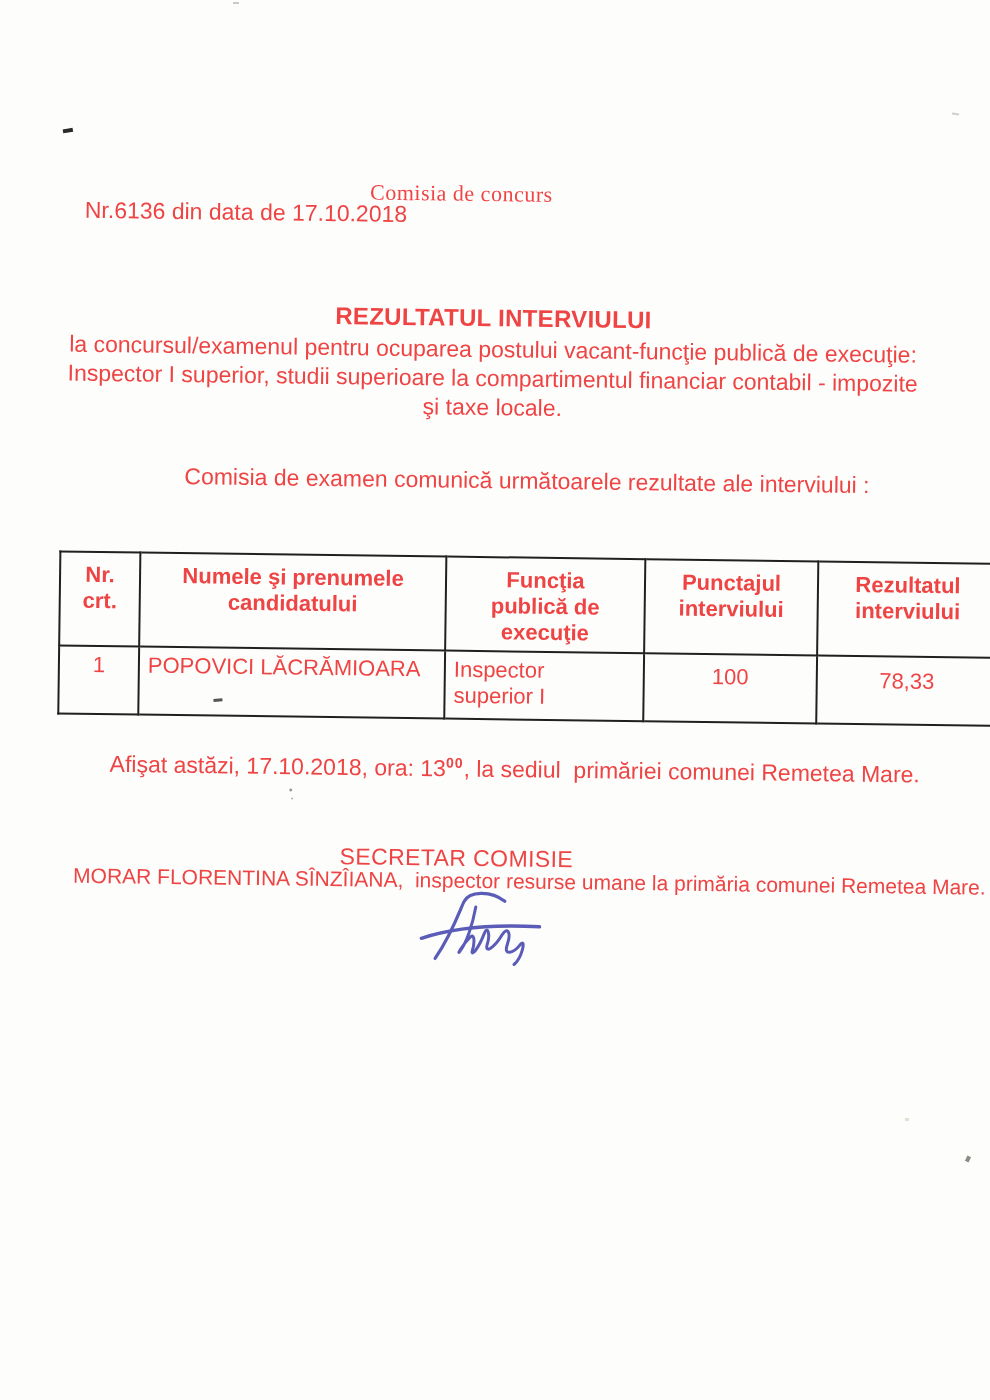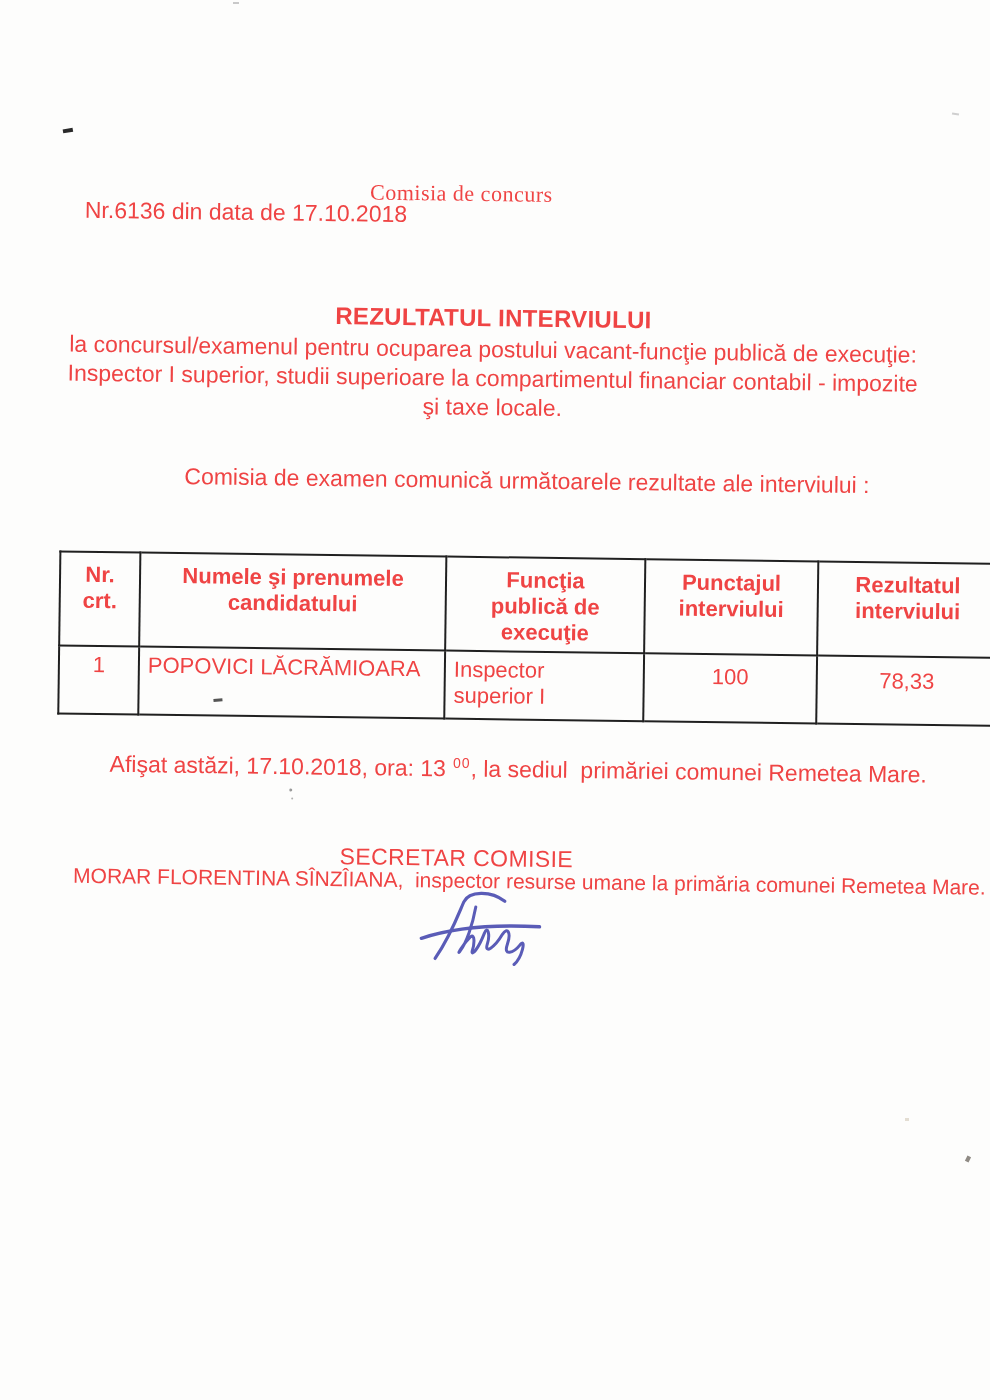--- a/index.html
+++ b/index.html
@@ -84,23 +84,22 @@
   tr.data td.score-cell  { padding-top: 9px; }
   tr.data td.result-cell { padding-top: 11px; }
 
   .posting-line {
     left: 80px; top: 723px;
     font-size: 23px;
     white-space: pre;
   }
   .posting-line .sup {
     font-size: 14px;
-    font-weight: normal;
+    font-weight: bold;
     vertical-align: super;
-    margin-left: 7px;
     letter-spacing: 1px;
   }
   .signatory-role {
     left: 0px; top: 840px; width: 930px;
     text-align: center;
     font-size: 23px;
     letter-spacing: 0.4px;
   }
   .signatory-line {
     left: 82px; top: 864px;

